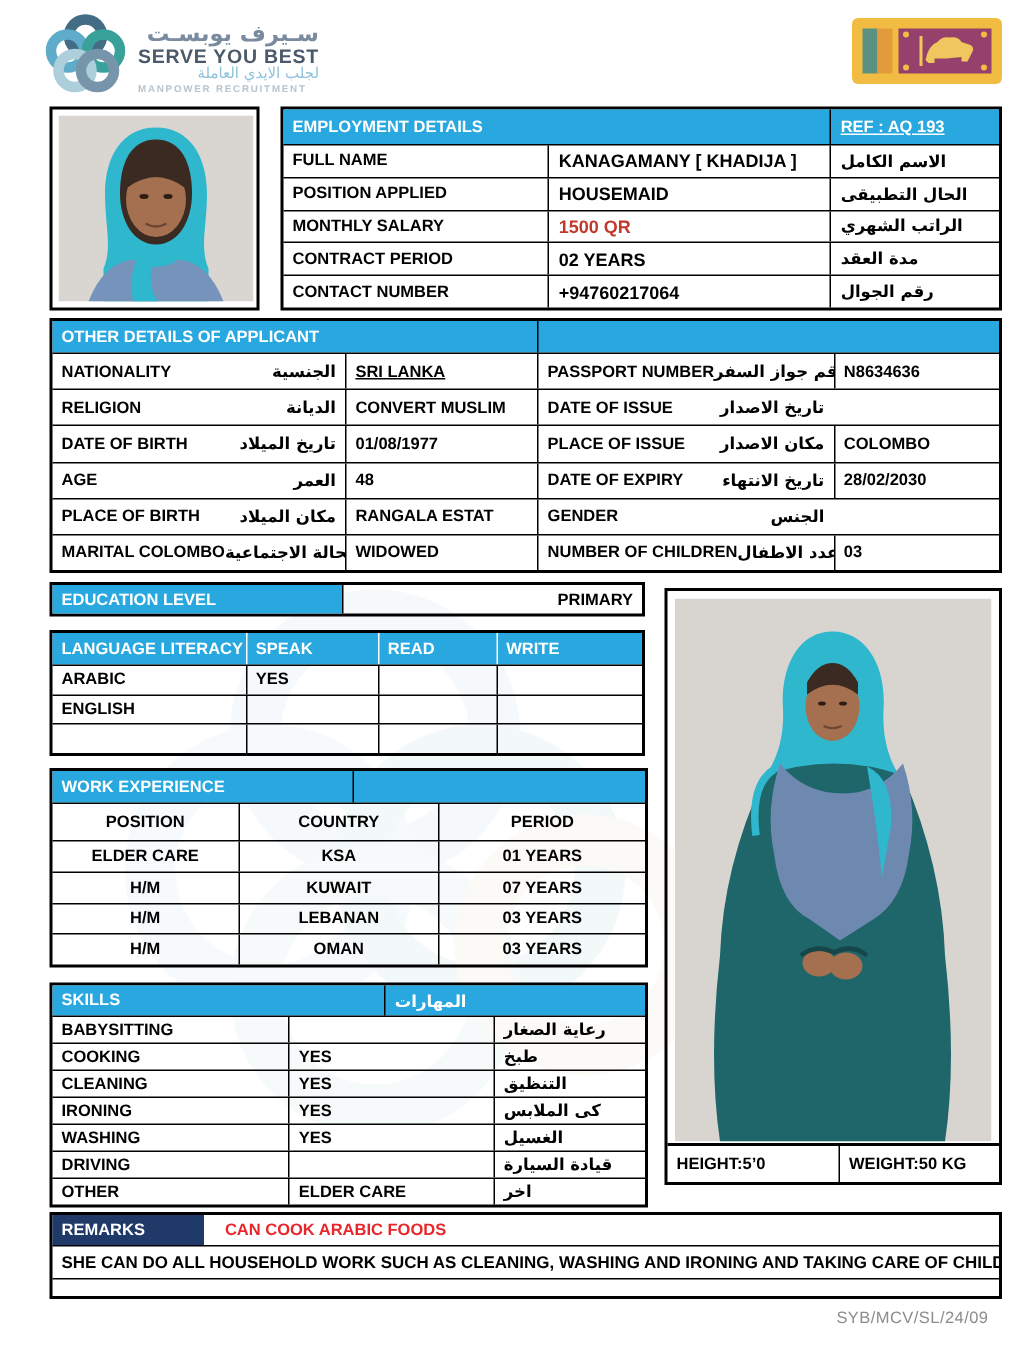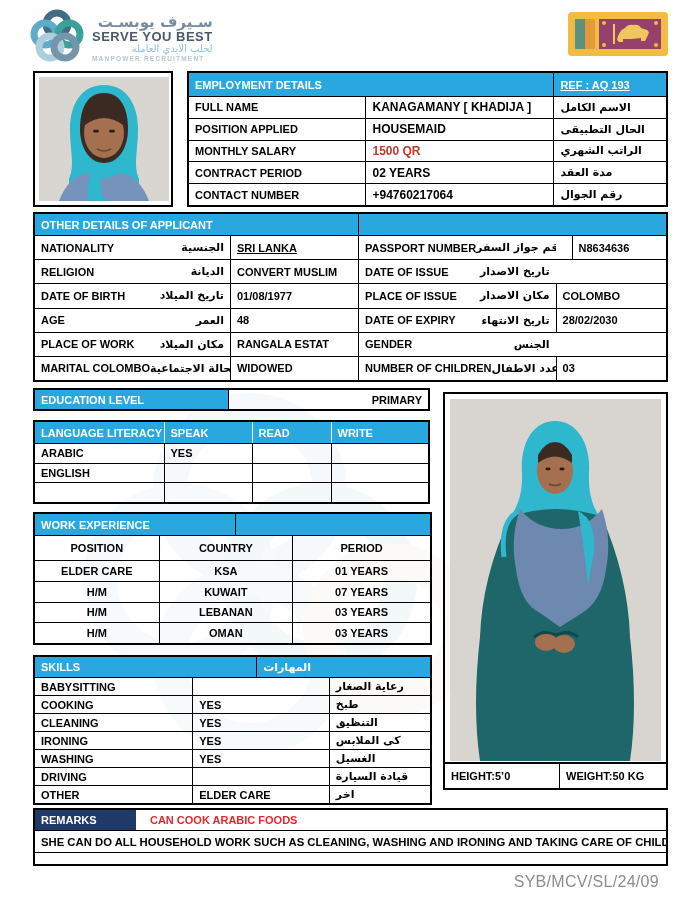--- a/index.html
+++ b/index.html
@@ -17,21 +17,21 @@
   .hdr .tcell{border-left-color:#fff;}
   .b{font-weight:bold;font-size:11px;}
   .b12{font-weight:bold;font-size:12px;}
   .red{color:#c0392b;}
   .center{justify-content:center;text-align:center;}
   .right{justify-content:flex-end;text-align:right;}
   .split{justify-content:space-between;}
   .arlbl{font-size:11px;font-weight:bold;}
   .navy{background:#1f3a68;color:#fff;font-weight:bold;font-size:11px;}
   .redtxt{color:#e8262b;font-weight:bold;font-size:11px;}
-  .footer{position:absolute;right:30px;top:873px;color:#8c8c8c;font-size:16px;letter-spacing:.3px;}
+  .footer{position:absolute;right:30px;top:873px;color:#8c8c8c;font-size:11px;letter-spacing:.3px;}
   .photoframe{position:absolute;border:2px solid #000;background:#fff;box-sizing:border-box;}
   .wm{position:absolute;opacity:.07;pointer-events:none;}
   .logo{position:absolute;left:28px;top:7px;display:flex;align-items:center;gap:6px;}
   .logo-texts{display:flex;flex-direction:column;line-height:1.08;}
   .logo-ar{font-family:"DejaVu Sans",sans-serif;direction:rtl;color:#7a8ba0;font-size:15px;font-weight:bold;}
   .logo-en{color:#4a5a6a;font-size:13px;font-weight:bold;letter-spacing:.5px;}
   .logo-ar2{font-family:"DejaVu Sans",sans-serif;direction:rtl;color:#8fc3dc;font-size:10px;}
   .logo-en2{color:#b9c5cd;font-size:6.5px;font-weight:bold;letter-spacing:1.2px;}
 </style>
 </head>
@@ -144,21 +144,21 @@
     <div class="trow">
       <div class="tcell split" style="flex:0 0 30.9%;">
           <span class="b">NATIONALITY</span>
           <span class="ar arlbl">الجنسية</span>
         </div>
       <div class="tcell b" style="flex:0 0 20.3%;text-decoration:underline;">SRI LANKA</div>
       <div class="tcell split" style="flex:0 0 31.3%;">
           <span class="b">PASSPORT NUMBER</span>
           <span class="ar arlbl">رقم جواز السفر</span>
         </div>
-      <div class="tcell b" style="flex:1;margin-left:16px;">N8634636</div>
+      <div class="tcell b" style="flex:1;">N8634636</div>
     </div>
     <div class="trow">
       <div class="tcell split" style="flex:0 0 30.9%;">
           <span class="b">RELIGION</span>
           <span class="ar arlbl">الديانة</span>
         </div>
       <div class="tcell b" style="flex:0 0 20.3%;">CONVERT MUSLIM</div>
       <div class="tcell split" style="flex:0 0 31.3%;">
           <span class="b">DATE OF ISSUE</span>
           <span class="ar arlbl">تاريخ الاصدار</span>
@@ -183,21 +183,21 @@
         </div>
       <div class="tcell b" style="flex:0 0 20.3%;">48</div>
       <div class="tcell split" style="flex:0 0 31.3%;">
           <span class="b">DATE OF EXPIRY</span>
           <span class="ar arlbl">تاريخ الانتهاء</span>
         </div>
       <div class="tcell b" style="flex:1;">28/02/2030</div>
     </div>
     <div class="trow">
       <div class="tcell split" style="flex:0 0 30.9%;">
-          <span class="b">PLACE OF WORK</span>
+          <span class="b">PLACE OF BIRTH</span>
           <span class="ar arlbl">مكان الميلاد</span>
         </div>
       <div class="tcell b" style="flex:0 0 20.3%;">RANGALA ESTAT</div>
       <div class="tcell split" style="flex:0 0 31.3%;">
           <span class="b">GENDER</span>
           <span class="ar arlbl">الجنس</span>
         </div>
     </div>
     <div class="trow">
       <div class="tcell split" style="flex:0 0 30.9%;">

